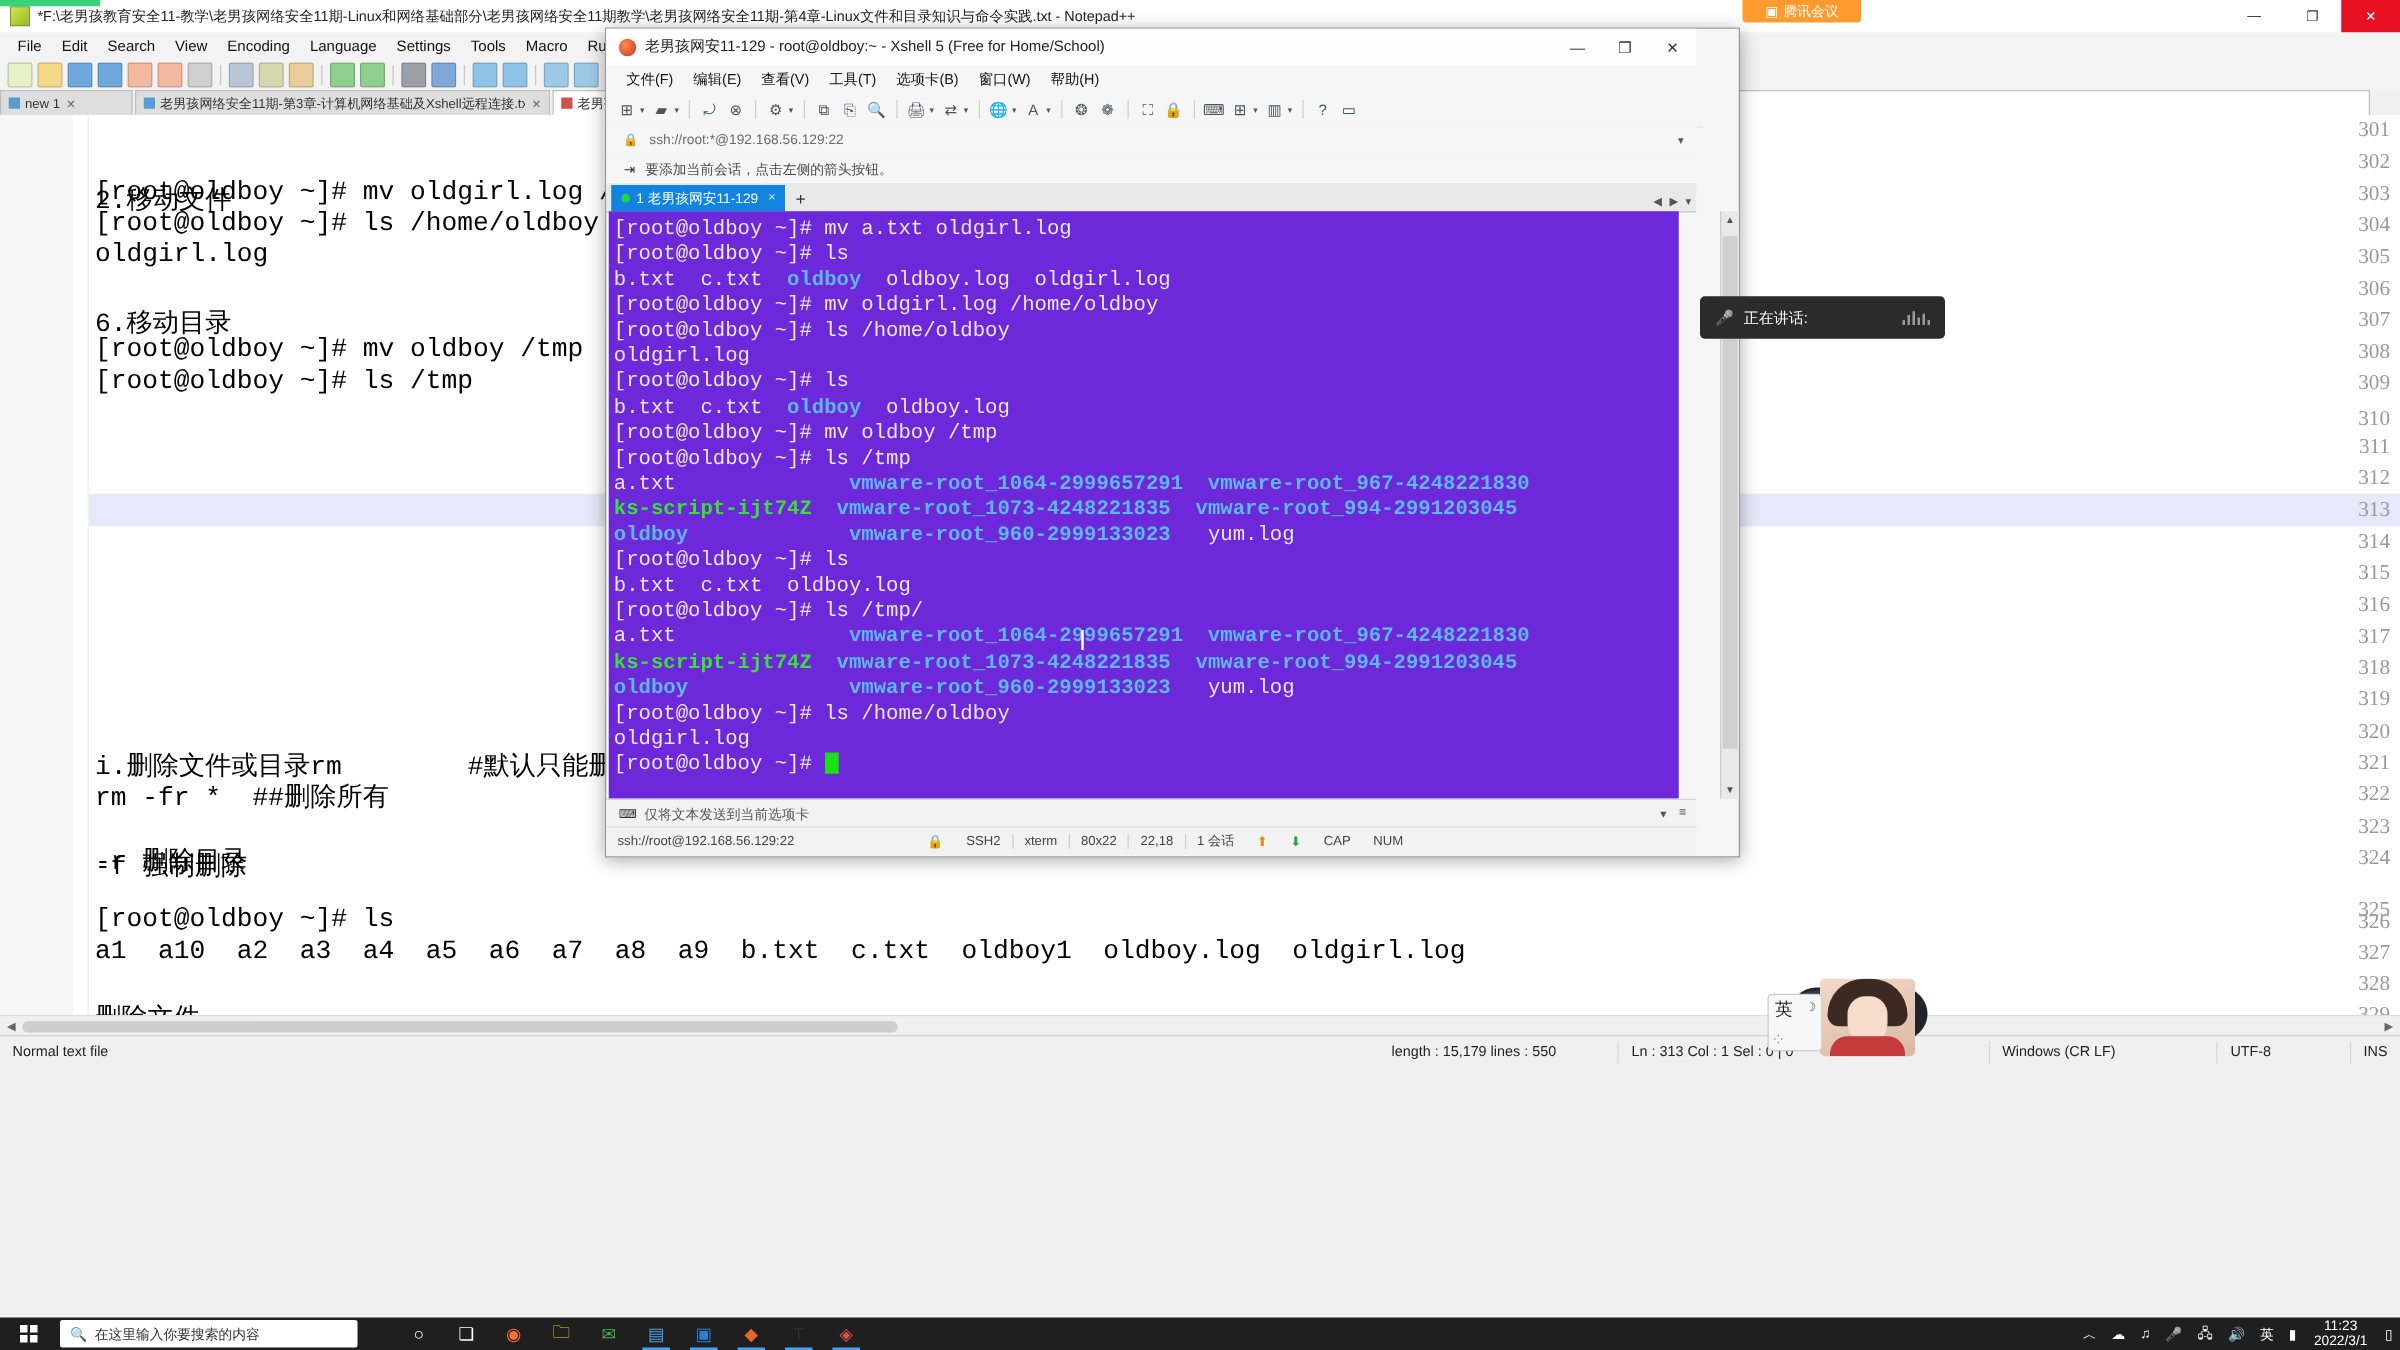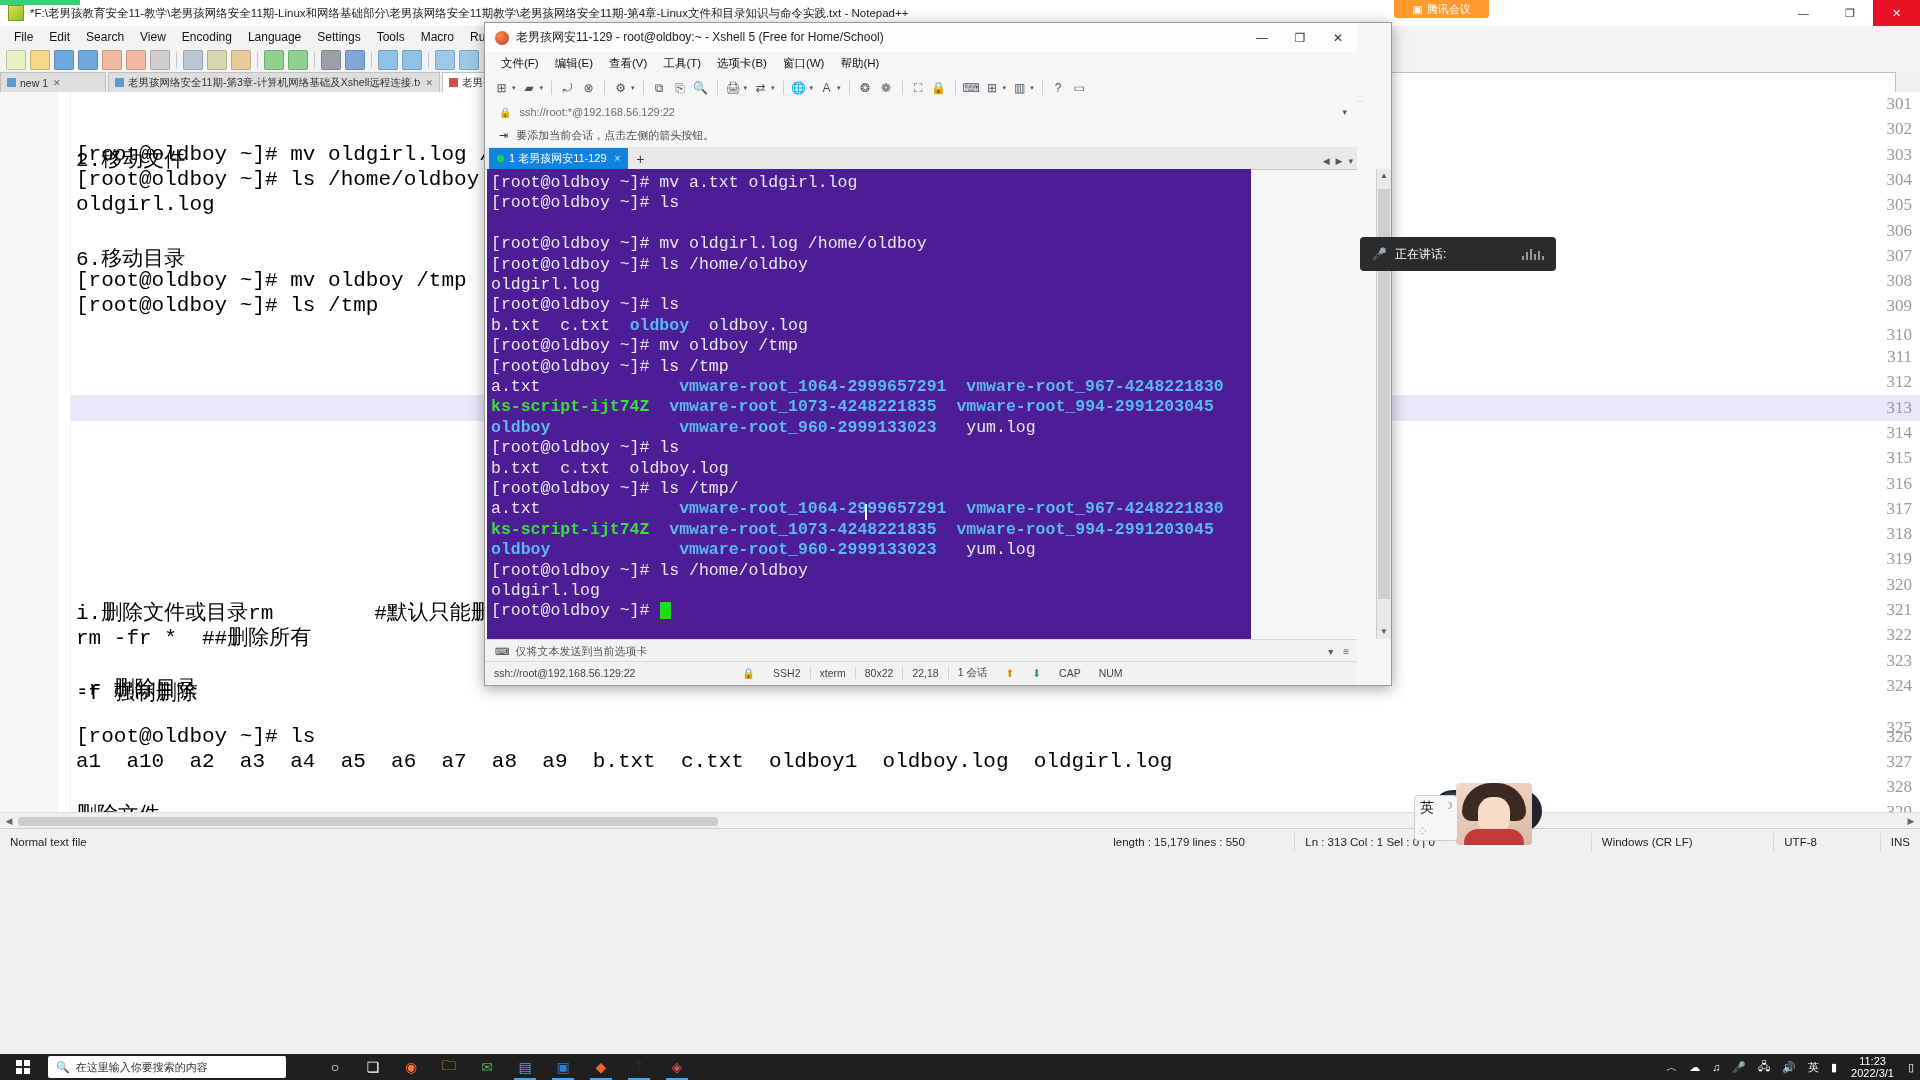--- a/index.html
+++ b/index.html
@@ -67,21 +67,21 @@
   #xs-notice .nicon{margin:0 8px 0 14px;font-size:11px;color:#333;}
   #xs-notice .ntext{font-size:11px;color:#4a4a4a;}
 
   #xs-tabbar{position:absolute;left:0;top:124px;width:872px;height:22px;background:#e9e9e9;display:flex;align-items:flex-end;border-bottom:1px solid #c8c8c8;}
   #xs-tab{height:21px;background:#1284e0;color:#fff;font-size:11px;display:flex;align-items:center;padding:0 8px;margin-left:4px;white-space:nowrap;}
   #xs-tab .dot{width:7px;height:7px;border-radius:50%;background:#19d64a;margin-right:5px;}
   #xs-tab .x{margin-left:8px;font-size:10px;color:#dbeaf7;}
   #xs-newtab{width:24px;height:21px;display:flex;align-items:center;justify-content:center;font-size:14px;color:#333;}
   #xs-tabnav{position:absolute;right:4px;bottom:3px;display:flex;gap:6px;font-size:9px;color:#555;}
 
-  #xs-term{position:absolute;left:2px;top:146px;width:764px;height:470px;background:#4c1d95;overflow:hidden;}
+  #xs-term{position:absolute;left:2px;top:146px;width:856px;height:470px;background:#6d28d9;overflow:hidden;}
   .trow{position:absolute;left:4px;white-space:pre;font-family:"Liberation Mono",monospace;font-size:16.5px;letter-spacing:0px;line-height:20.5px;}
   #term-cursor{position:absolute;width:11px;height:17px;background:#19e019;}
   #term-vscroll{position:absolute;right:0;top:146px;width:14px;height:470px;background:#e9e9e9;border-left:1px solid #ccc;}
   #term-vthumb{position:absolute;left:1px;top:20px;width:12px;height:410px;background:#cfcfcf;}
   .tvarrow{position:absolute;left:0;width:14px;height:14px;font-size:8px;color:#555;text-align:center;line-height:14px;}
 
   #xs-bottombar{position:absolute;left:0;top:616px;width:872px;height:22px;background:#f2f2f2;border-top:1px solid #d6d6d6;display:flex;align-items:center;}
   #xs-bottombar .bicon{margin:0 6px 0 10px;font-size:10px;color:#333;}
   #xs-bottombar .btext{font-size:11px;color:#555;}
   #xs-bottombar .bright{position:absolute;right:8px;display:flex;gap:10px;font-size:10px;color:#555;}
@@ -368,20 +368,21 @@
     <div id="xs-tabnav">
       <span>◀</span>
       <span>▶</span>
       <span>▾</span>
     </div>
   </div>
 
   <div id="xs-term">
       <div class="trow" style="top: 4px;"><span style="color: rgb(232, 232, 232);">[root@oldboy ~]# mv a.txt oldgirl.log</span></div>
       <div class="trow" style="top: 24.4px;"><span style="color: rgb(232, 232, 232);">[root@oldboy ~]# ls</span></div>
+      <div class="trow" style="top: 44.8px;"><span style="color: rgb(232, 232, 232);">b.txt  c.txt  </span><span style="color: rgb(91, 184, 240); font-weight: bold;">oldboy</span><span style="color: rgb(232, 232, 232);">  oldboy.log  oldgirl.log</span></div>
       <div class="trow" style="top: 65.2px;"><span style="color: rgb(232, 232, 232);">[root@oldboy ~]# mv oldgirl.log /home/oldboy</span></div>
       <div class="trow" style="top: 85.6px;"><span style="color: rgb(232, 232, 232);">[root@oldboy ~]# ls /home/oldboy</span></div>
       <div class="trow" style="top: 106px;"><span style="color: rgb(232, 232, 232);">oldgirl.log</span></div>
       <div class="trow" style="top: 126.4px;"><span style="color: rgb(232, 232, 232);">[root@oldboy ~]# ls</span></div>
       <div class="trow" style="top: 146.8px;"><span style="color: rgb(232, 232, 232);">b.txt  c.txt  </span><span style="color: rgb(91, 184, 240); font-weight: bold;">oldboy</span><span style="color: rgb(232, 232, 232);">  oldboy.log</span></div>
       <div class="trow" style="top: 167.2px;"><span style="color: rgb(232, 232, 232);">[root@oldboy ~]# mv oldboy /tmp</span></div>
       <div class="trow" style="top: 187.6px;"><span style="color: rgb(232, 232, 232);">[root@oldboy ~]# ls /tmp</span></div>
       <div class="trow" style="top: 208px;"><span style="color: rgb(232, 232, 232);">a.txt              </span><span style="color: rgb(91, 184, 240); font-weight: bold;">vmware-root_1064-2999657291</span><span style="color: rgb(232, 232, 232);">  </span><span style="color: rgb(91, 184, 240); font-weight: bold;">vmware-root_967-4248221830</span></div>
       <div class="trow" style="top: 228.4px;"><span style="color: rgb(58, 224, 58); font-weight: bold;">ks-script-ijt74Z</span><span style="color: rgb(232, 232, 232);">  </span><span style="color: rgb(91, 184, 240); font-weight: bold;">vmware-root_1073-4248221835</span><span style="color: rgb(232, 232, 232);">  </span><span style="color: rgb(91, 184, 240); font-weight: bold;">vmware-root_994-2991203045</span></div>
       <div class="trow" style="top: 248.8px;"><span style="color: rgb(91, 184, 240); font-weight: bold;">oldboy</span><span style="color: rgb(232, 232, 232);">             </span><span style="color: rgb(91, 184, 240); font-weight: bold;">vmware-root_960-2999133023</span><span style="color: rgb(232, 232, 232);">   yum.log</span></div>

